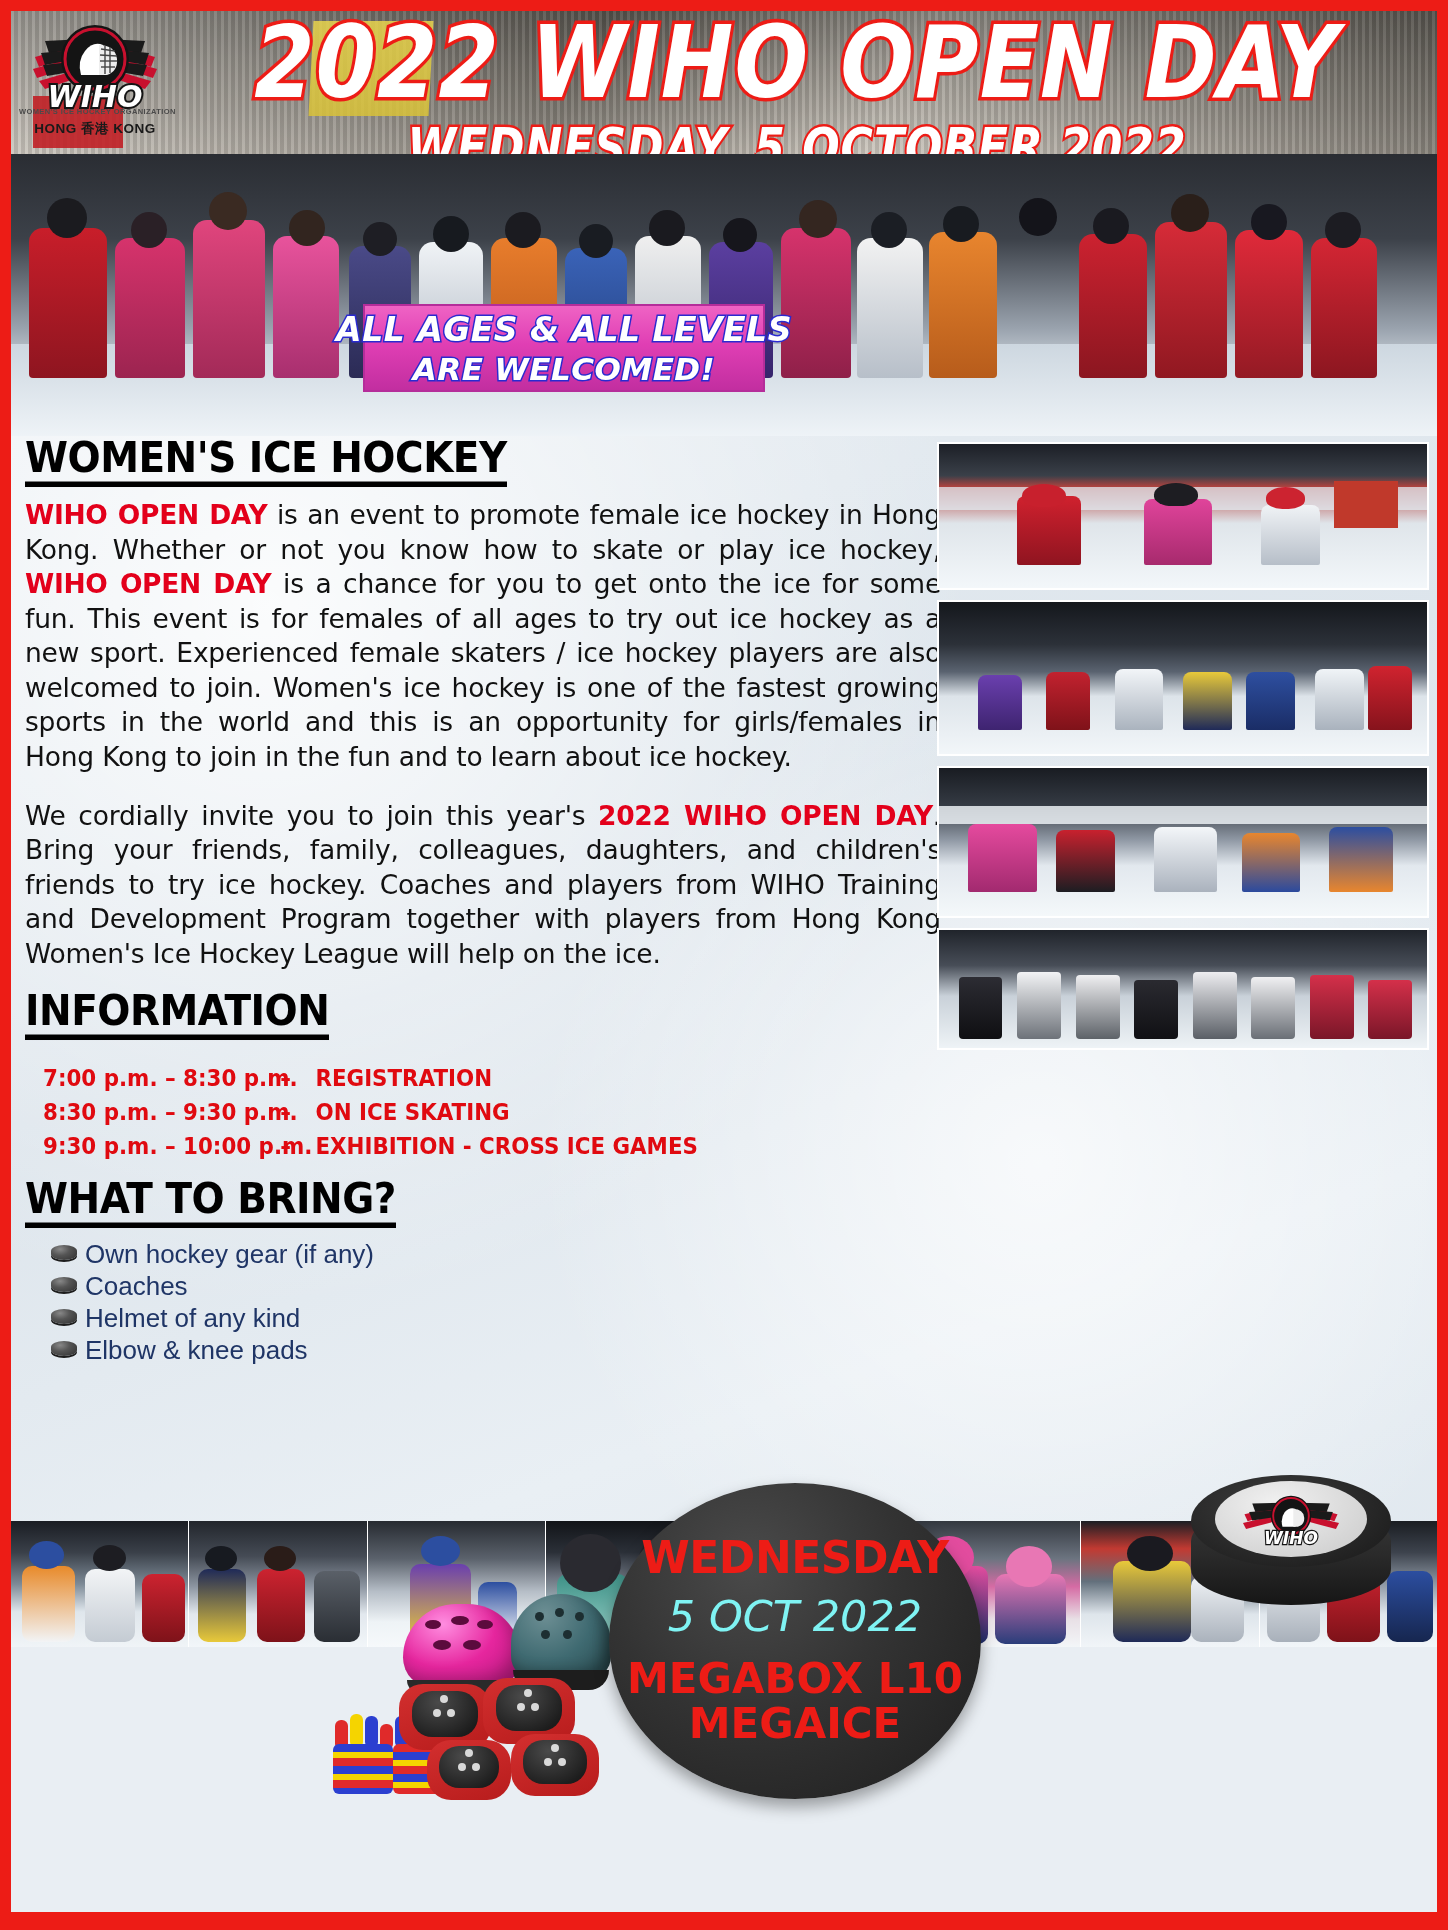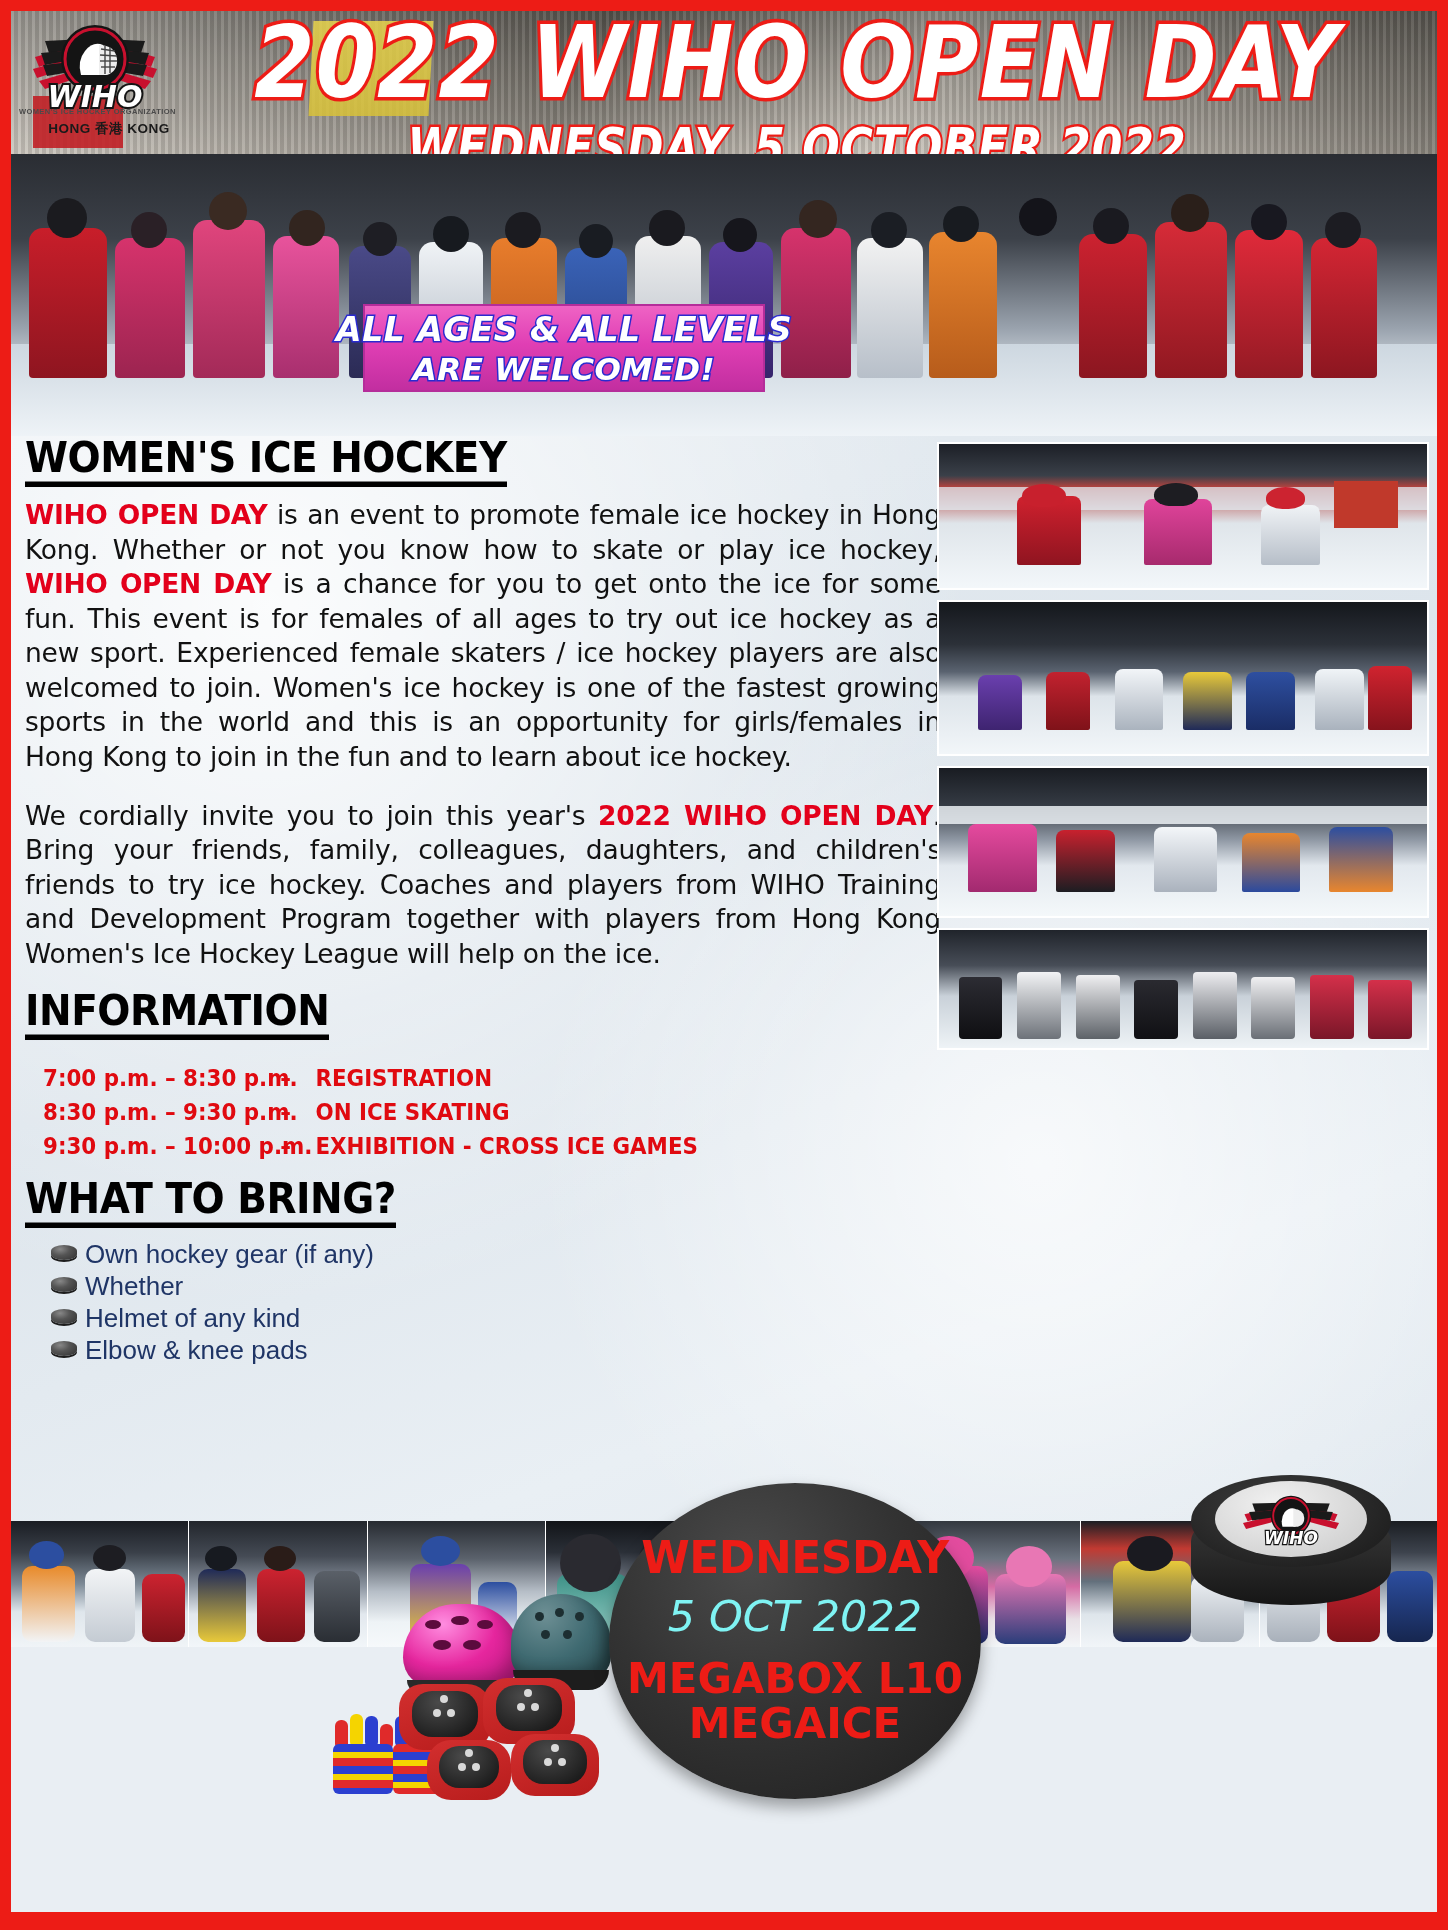--- a/index.html
+++ b/index.html
@@ -58,21 +58,21 @@
     width: 152px; height: 136px; z-index: 6;
   }
   .logo svg { display:block; }
   .logo-sub {
     position:absolute; left:0; top:92px; width:152px; text-align:center;
     font-size:7.5px; letter-spacing:.4px; color:#4a4a4a; font-weight:bold;
     font-family:"Liberation Sans", sans-serif;
     white-space:nowrap;
   }
   .logo-hk {
-    position:absolute; left:0; top:105px; width:180px; text-align:center;
+    position:absolute; left:0; top:105px; width:152px; text-align:center;
     font-size:13.5px; font-weight:bold; color:#1a1a1a; letter-spacing:.5px;
   }
 
   .title-wrap {
     position: absolute; left: 150px; top: 2px; right: 4px;
     z-index: 5; text-align: center;
   }
   .title-main {
     font-family:"DejaVu Sans", sans-serif;
     font-size: 85px;
@@ -456,21 +456,21 @@
           </div>
           <div>
             <span class="tm">9:30 p.m. – 10:00 p.m.</span><span class="dash">–</span><span>EXHIBITION - CROSS ICE GAMES</span>
           </div>
         </div>
 
         <h2 class="sec wtb-head">WHAT TO BRING?</h2>
 
         <ul class="wtb-list">
           <li><span class="puck-bullet"></span><span>Own hockey gear (if any)</span></li>
-          <li><span class="puck-bullet"></span><span>Whether</span></li>
+          <li><span class="puck-bullet"></span><span>Coaches</span></li>
           <li><span class="puck-bullet"></span><span>Helmet of any kind</span></li>
           <li><span class="puck-bullet"></span><span>Elbow &amp; knee pads</span></li>
         </ul>
       </div>
 
       <div class="photos">
         <div class="ph ph1">
           <div class="bandtop"></div>
             <div class="bandred"></div>
           <div class="skater" style="left:16%;width:13%;height:48%;background:linear-gradient(180deg,#d0212e,#8f1420);"></div>

